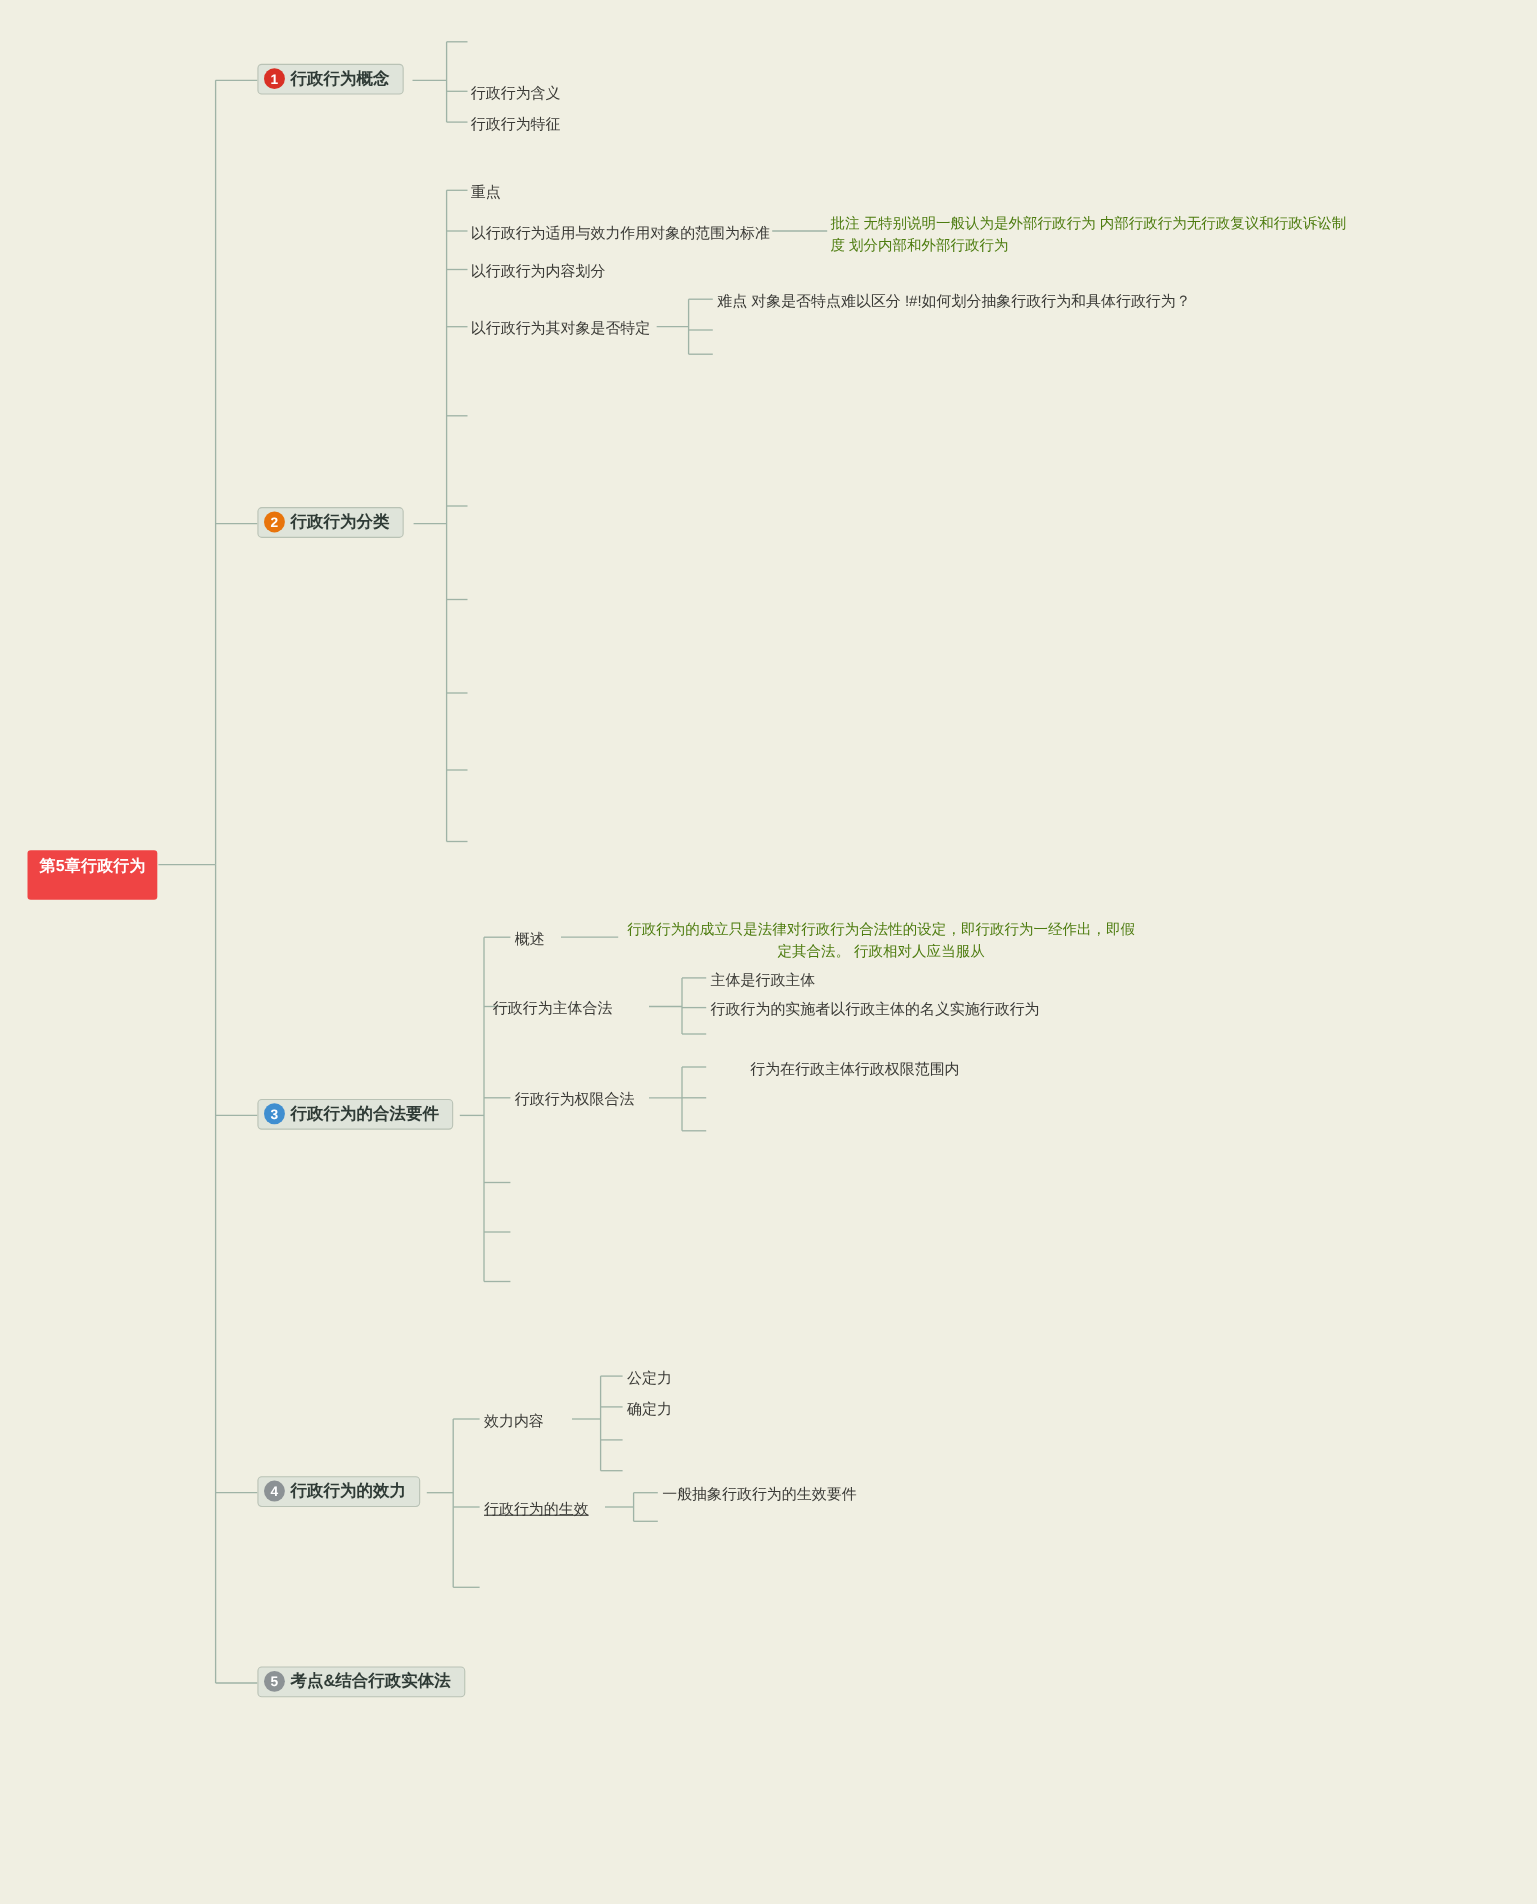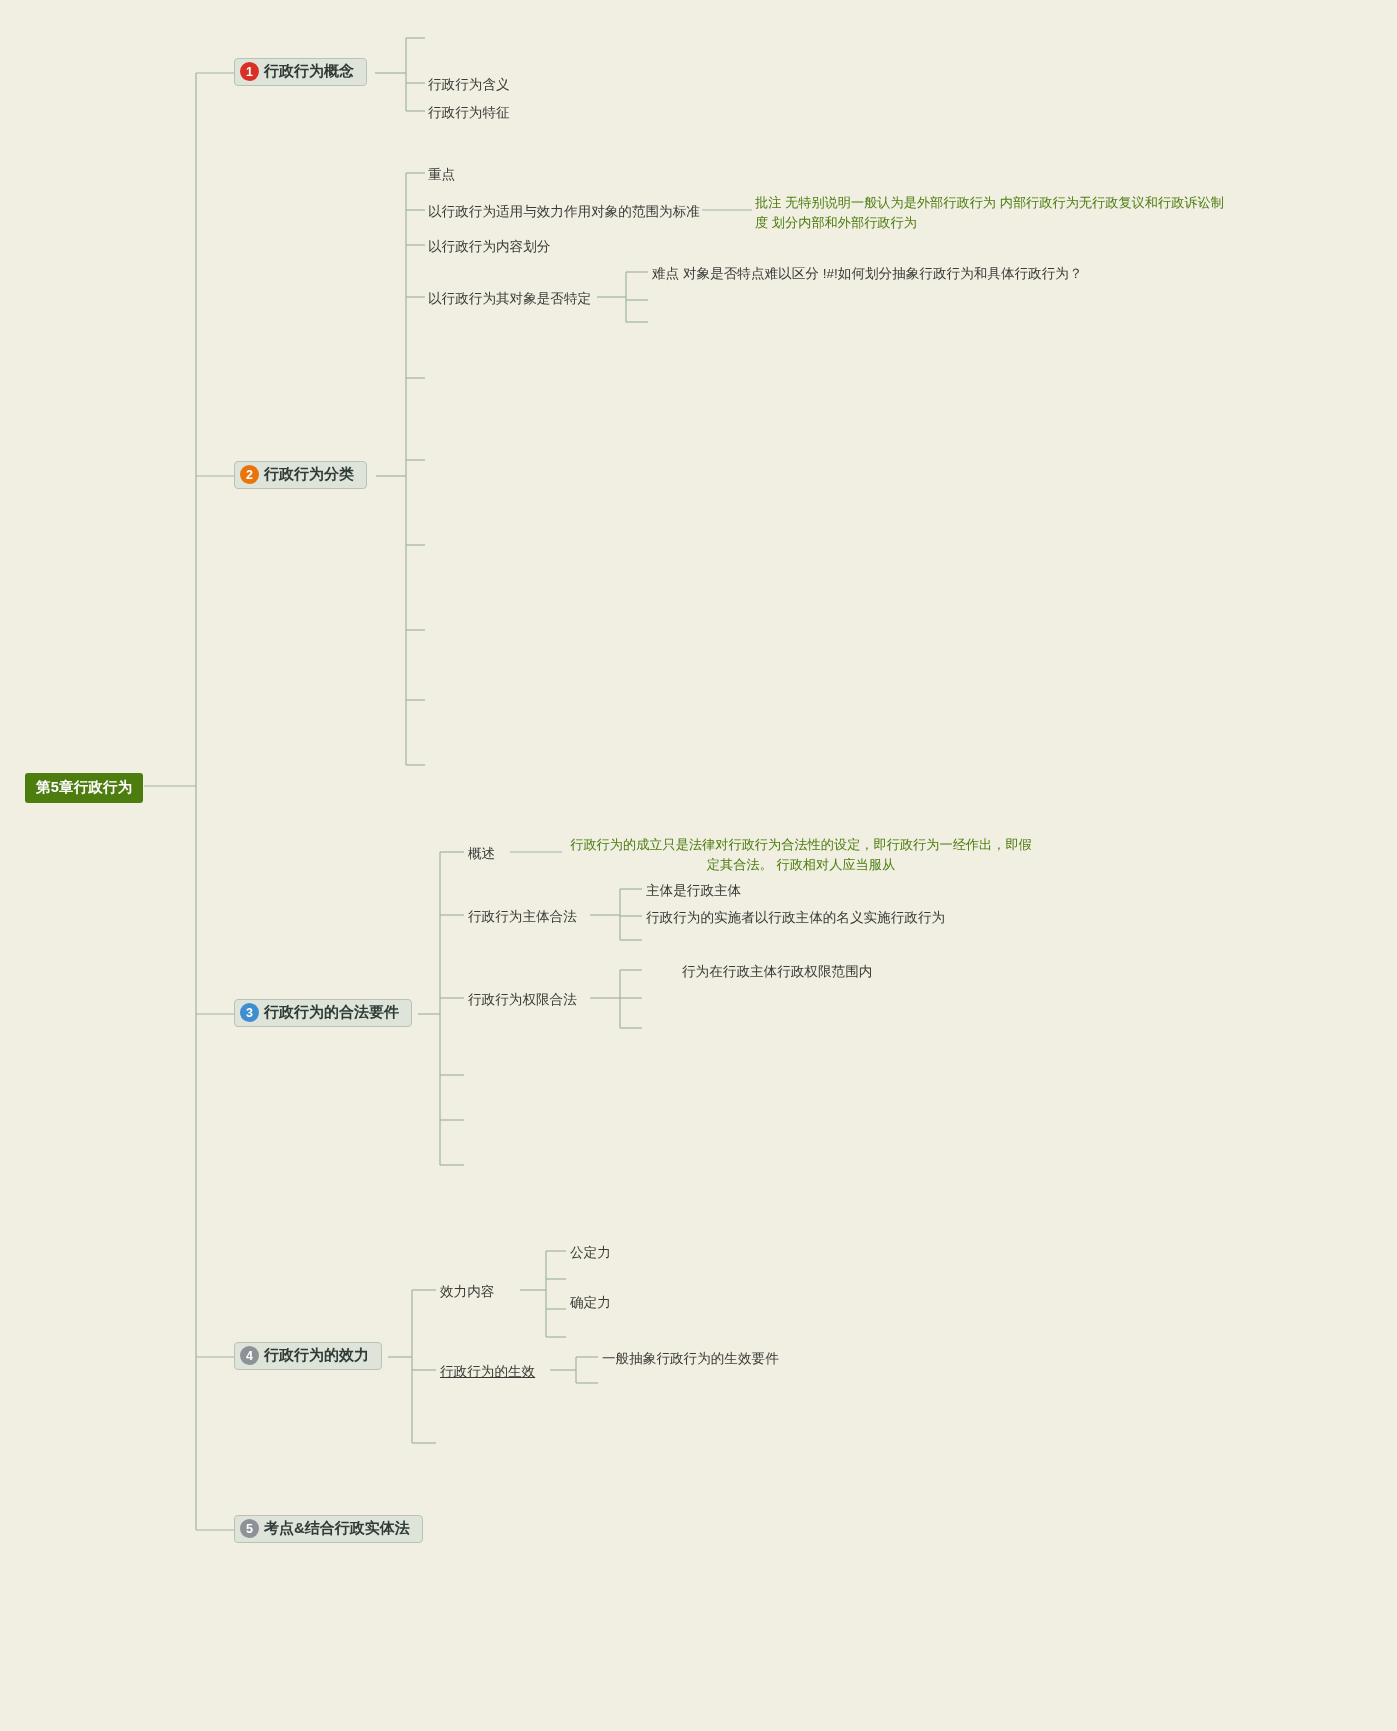--- a/index.html
+++ b/index.html
@@ -10,25 +10,25 @@
     position:relative;
     overflow:hidden;
     color:#3a3a36;
   }
   #canvas{position:absolute;left:0;top:0;width:1397px;height:1731px;}
   svg.links{position:absolute;left:0;top:0;width:1397px;height:1731px;pointer-events:none;}
   .node{position:absolute;white-space:nowrap;}
 
   
   .root-node{
-    background:#4d7c0f;
+    background:#ef4444;
     color:#ffffff;
     font-weight:bold;
     font-size:14.5px;
-    padding:5px 11px 6px 11px;
+    padding:5px 11px 21px 11px;
     border-radius:3px;
     letter-spacing:0.2px;
   }
 
   
   .l1{
     display:flex;align-items:center;
     background:#dfe4da;
     border:1px solid #b9c2b5;
     border-radius:4px;
@@ -167,33 +167,33 @@
   <div class="node leaf" style="left:428px;top:237px;">以行政行为内容划分</div>
   <div class="node leaf" style="left:428px;top:289px;">以行政行为其对象是否特定</div>
   <div class="node leaf" style="left:652px;top:264px;">难点 对象是否特点难以区分 !#!如何划分抽象行政行为和具体行政行为？</div>
 
   <div class="node l1" style="left:234px;top:999px;">
     <span class="badge" style="background:#3f8ed0;">3</span>
     <span>行政行为的合法要件</span>
   </div>
   <div class="node leaf" style="left:468px;top:844px;">概述</div>
   <div class="node note" style="left:566px;top:835px;width:470px;text-align:center;">行政行为的成立只是法律对行政行为合法性的设定，即行政行为一经作出，即假定其合法。 行政相对人应当服从</div>
-  <div class="node leaf" style="left:468px;top:907px;">行政行为主体合法</div>
+  <div class="node leaf" style="left:448px;top:907px;">行政行为主体合法</div>
   <div class="node leaf" style="left:646px;top:881px;">主体是行政主体</div>
   <div class="node leaf" style="left:646px;top:908px;">行政行为的实施者以行政主体的名义实施行政行为</div>
   <div class="node leaf" style="left:468px;top:990px;">行政行为权限合法</div>
   <div class="node leaf" style="left:682px;top:962px;text-align:right;">行为在行政主体行政权限范围内</div>
 
   <div class="node l1" style="left:234px;top:1342px;">
     <span class="badge" style="background:#8c9295;">4</span>
     <span>行政行为的效力</span>
   </div>
   <div class="node leaf" style="left:440px;top:1282px;">效力内容</div>
   <div class="node leaf" style="left:570px;top:1243px;">公定力</div>
-  <div class="node leaf" style="left:570px;top:1271px;margin-top:22px;">确定力</div>
+  <div class="node leaf" style="left:570px;top:1271px;">确定力</div>
   <div class="node leaf" style="left:440px;top:1362px;text-decoration:underline;">行政行为的生效</div>
   <div class="node leaf" style="left:602px;top:1349px;">一般抽象行政行为的生效要件</div>
 
   <div class="node l1" style="left:234px;top:1515px;">
     <span class="badge" style="background:#8c9295;">5</span>
     <span>考点&amp;结合行政实体法</span>
   </div>
 
 </div>
 

